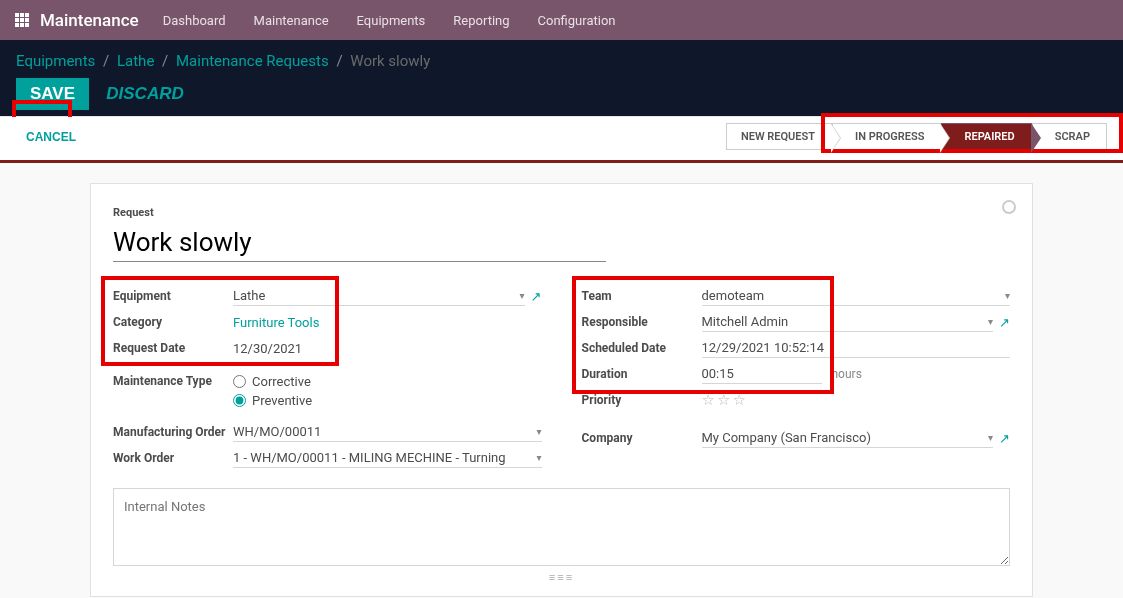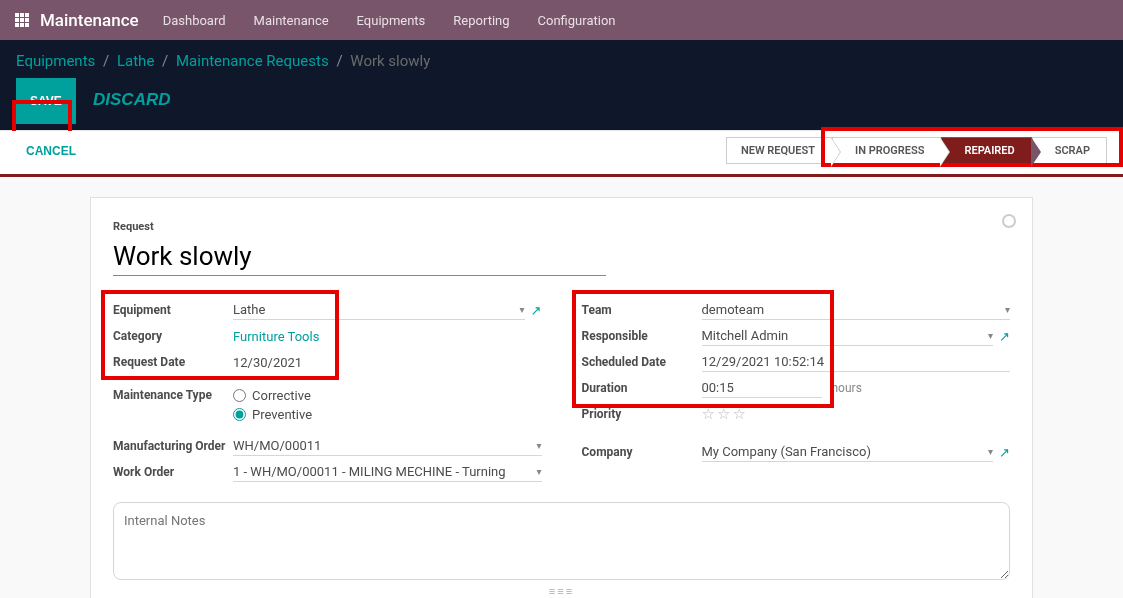--- a/index.html
+++ b/index.html
@@ -11,21 +11,21 @@
 .navbar .app-title { font-size: 17px; font-weight: 500; color: #fff; margin-left: 4px; margin-right: 24px; }
 .navbar .nav-link { color: #e8e0e4; font-size: 13px; margin-right: 28px; cursor: pointer; }
 
 
 .subbar { background: #0f172a; padding: 12px 16px 6px; border-bottom: 1px solid #e6e6e6; }
 .breadcrumb { font-size: 15px; margin-bottom: 8px; }
 .breadcrumb a { color: #00a09d; text-decoration: none; }
 .breadcrumb .sep { color: #888; margin: 0 4px; }
 .breadcrumb .current { color: #6b6b6b; }
 
-.btn-save { background: #00a09d; color: #fff; border: none; padding: 16px 14px; font-size: 12px; font-weight: 600; cursor: pointer; }
+.btn-save { background: #00a09d; color: #fff; border: none; padding: 6px 14px; font-size: 17px; font-weight: 600; cursor: pointer; }
 .btn-discard { background: none; border: none; color: #00a09d; font-size: 17px; font-weight: 600; margin-left: 14px; cursor: pointer; font-style: italic; }
 
 .actions-row { display: flex; align-items: center; justify-content: space-between; background: #fff; padding: 6px 16px 10px; border-bottom: 3px solid #7f1d1d; position: relative; }
 .btn-cancel { background: none; border: none; color: #00a09d; font-size: 12px; font-weight: 600; cursor: pointer; margin-left: 10px; }
 
 
 .statusbar { display: flex; align-items: center; }
 .status-step { position: relative; background: #fff; border: 1px solid #ccc; color: #555; font-size: 11px; font-weight: 600; padding: 6px 16px 6px 22px; cursor: pointer; }
 .status-step:first-child { padding-left: 14px; }
 .status-step.active { background: #7f1d1d; color: #fff; border-color: #79556b; }
@@ -57,21 +57,21 @@
 .frow .ext-icon { color: #00a09d; margin-left: 6px; cursor: pointer; font-size: 13px; }
 .frow .unit { margin-left: 10px; color: #888; font-size: 12px; }
 
 .radio-opt { display: flex; align-items: center; margin-bottom: 4px; }
 .radio-opt input { margin-right: 6px; accent-color: #00a09d; width: 13px; height: 13px; }
 .radio-opt label { font-size: 13px; }
 
 .stars { display: flex; gap: 2px; }
 .star { color: #bbb; font-size: 15px; cursor: pointer; }
 
-.notes { margin-top: 16px; border: 1px solid #d6d6d6; border-radius: 8px; padding: 10px; min-height: 78px; font-size: 13px; color: #999; resize: vertical; width: 100%; font-family: inherit; }
+.notes { margin-top: 16px; border: 1px solid #d6d6d6; border-radius: 0; padding: 10px; min-height: 78px; font-size: 13px; color: #999; resize: vertical; width: 100%; font-family: inherit; }
 .gripper { text-align: center; color: #aaa; font-size: 11px; letter-spacing: 2px; margin-top: 2px; }
 
 svg.grid-icon { width: 16px; height: 16px; fill: #fff; }
 </style>
 </head>
 <body>
 
 <div class="navbar">
   <div class="apps-icon">
     <svg class="grid-icon" viewBox="0 0 16 16">

